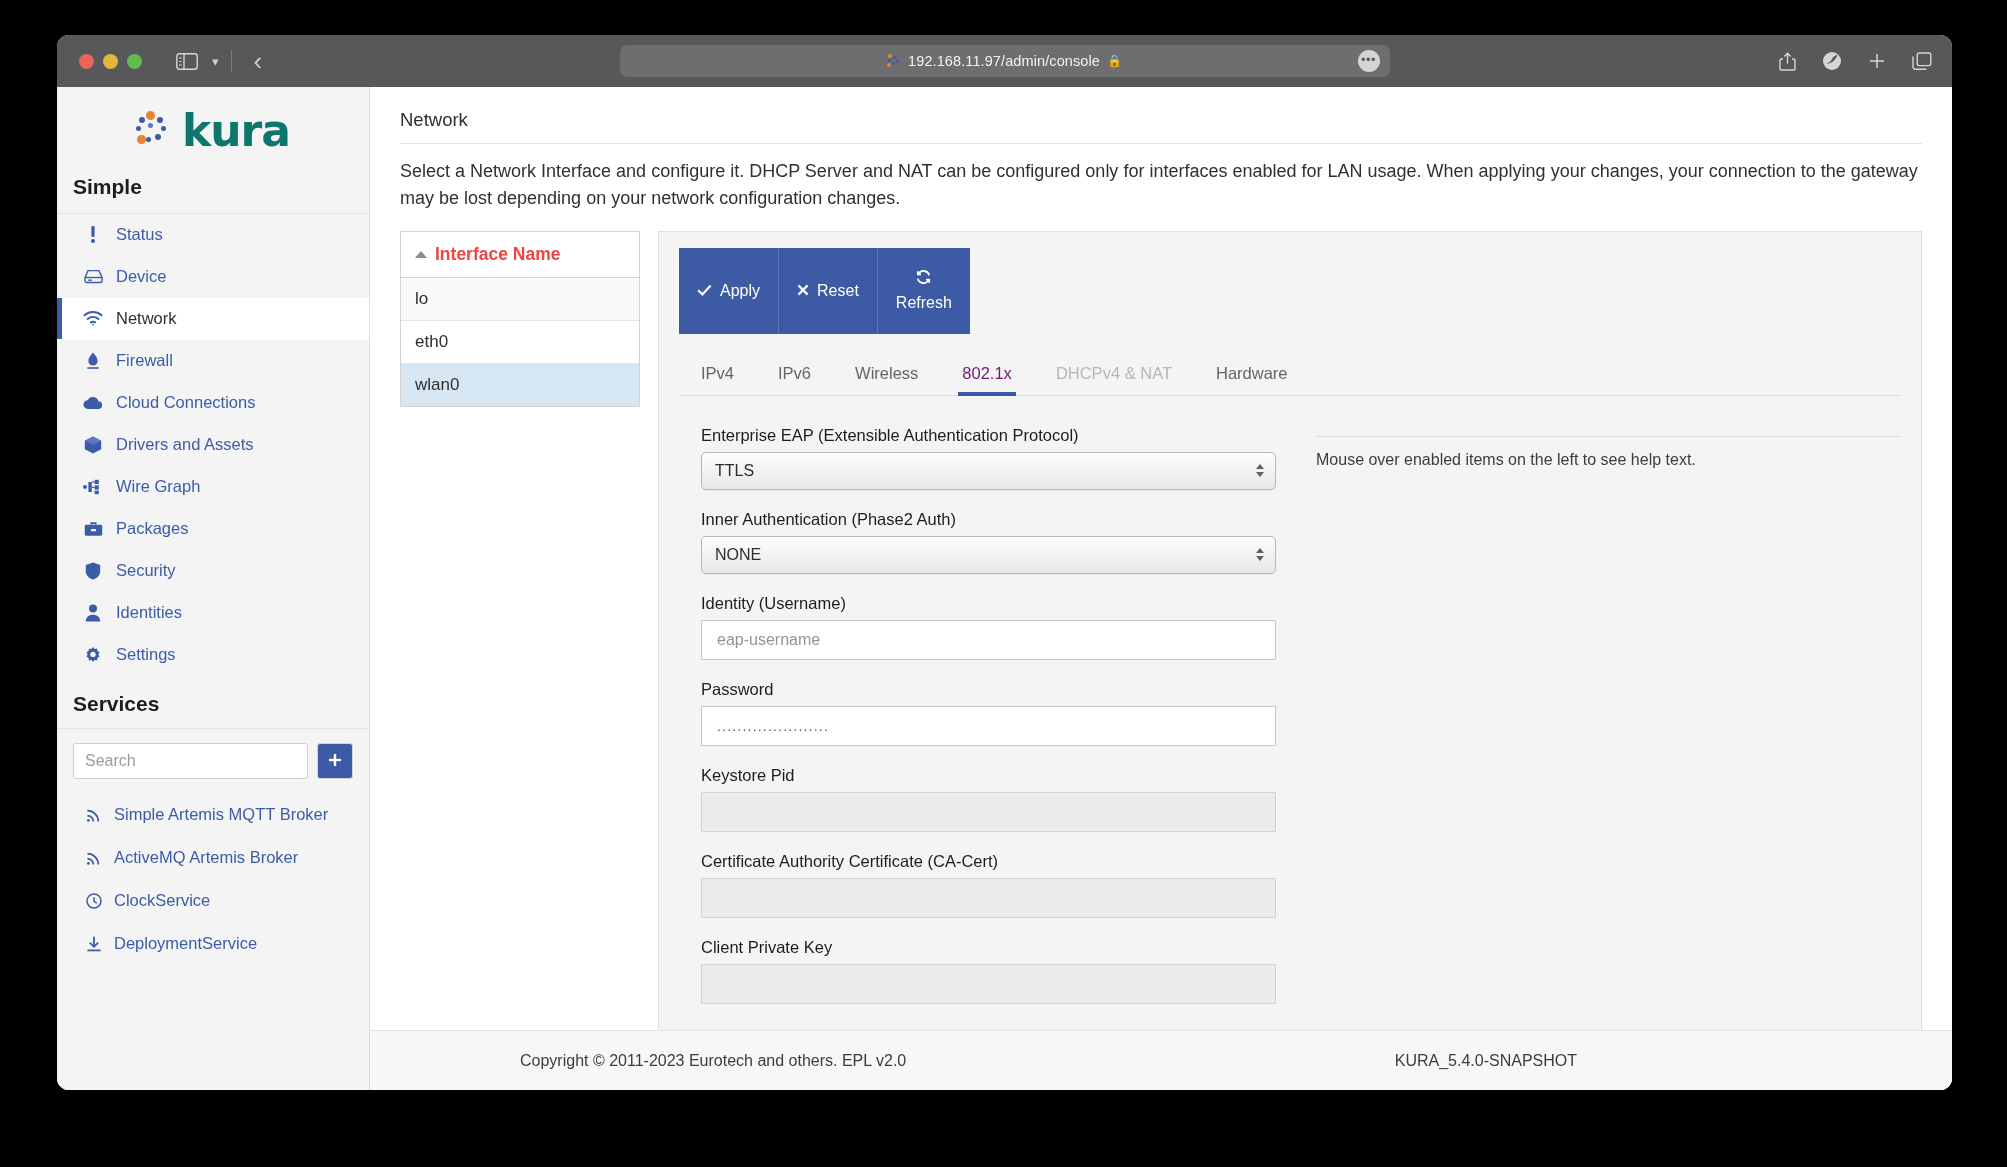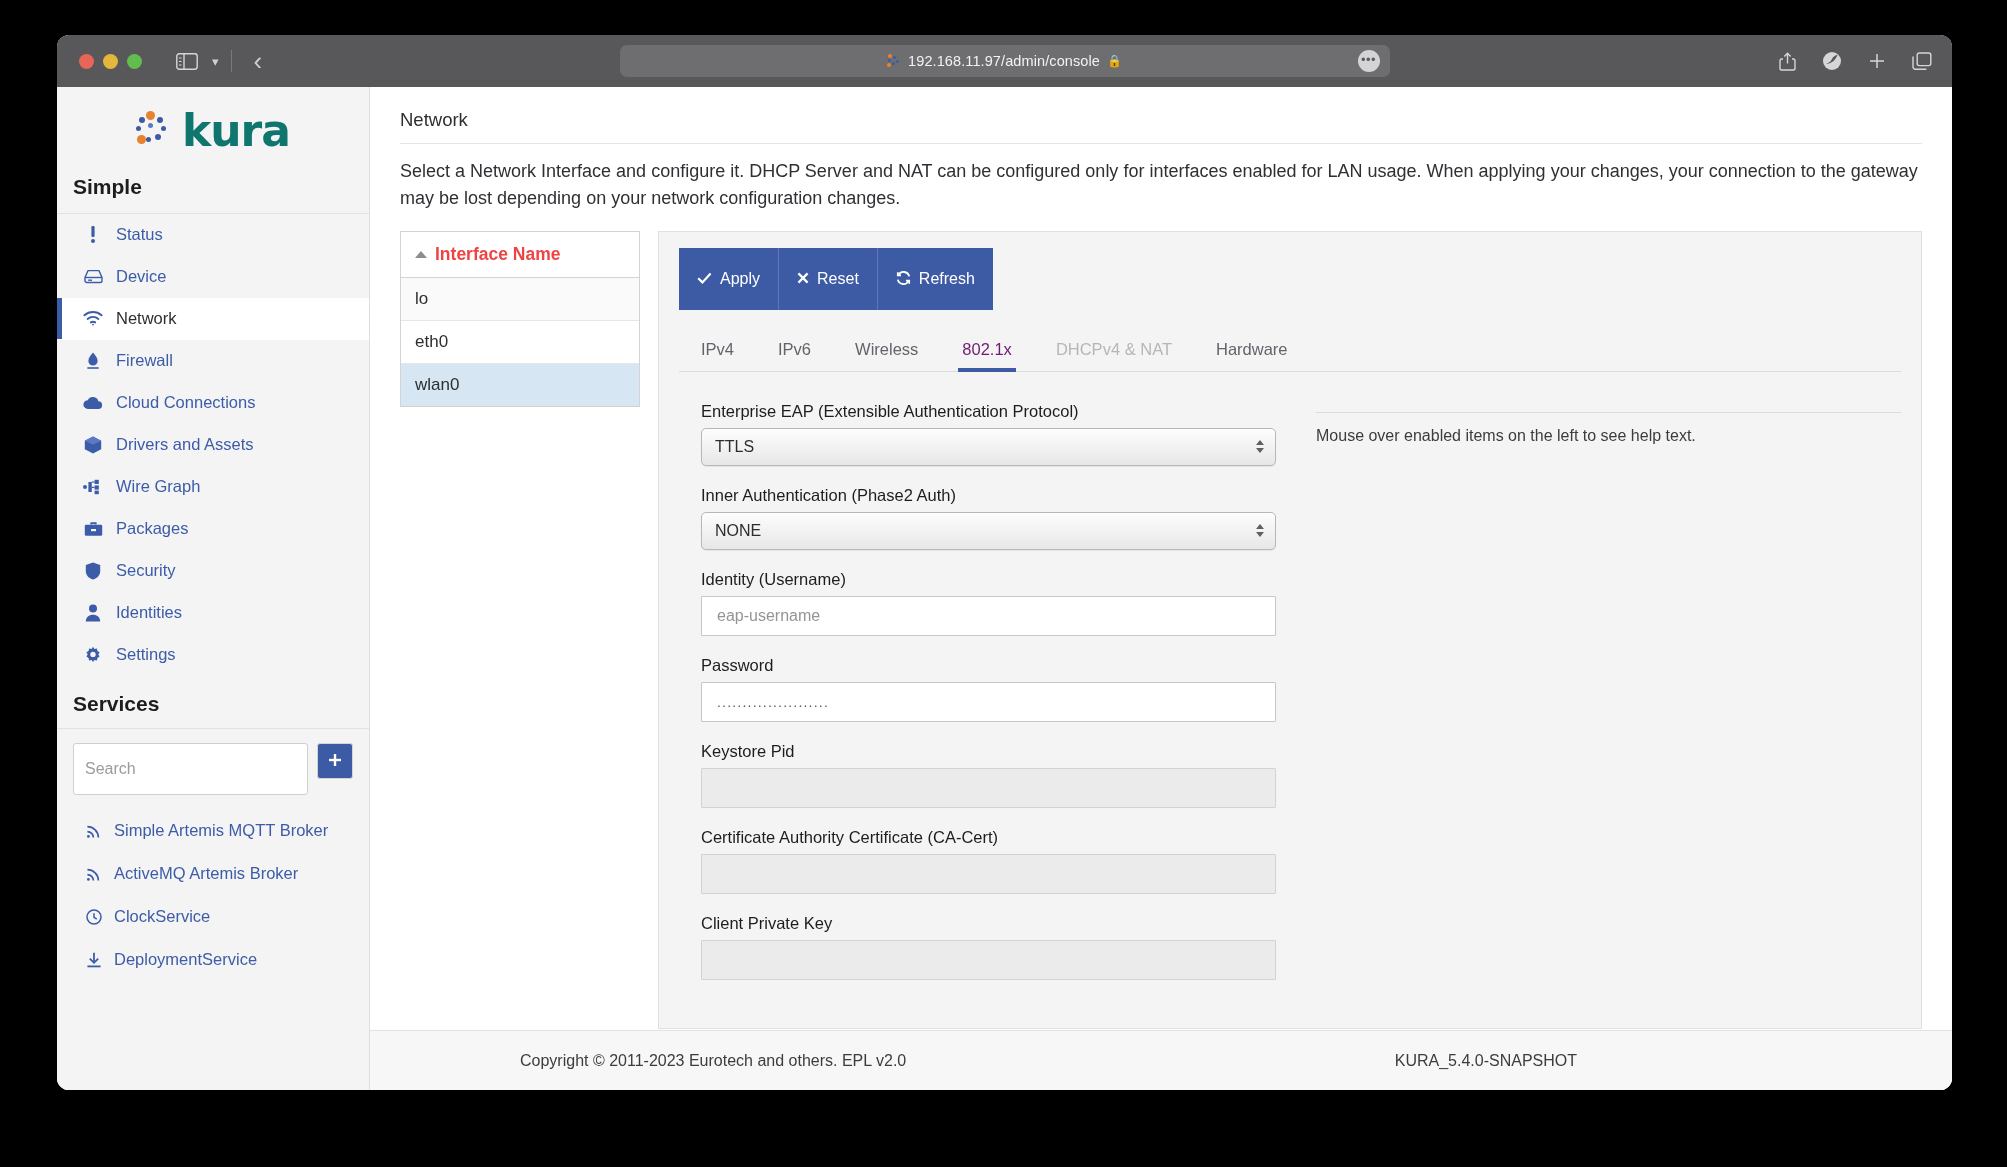--- a/index.html
+++ b/index.html
@@ -161,21 +161,21 @@
   }
   .search-row {
     display: flex;
     gap: 9px;
     padding: 0 16px 14px 16px;
     border-top: 1px solid #e2e2e3;
     padding-top: 14px;
   }
   .search-input {
     flex: 1;
-    height: 52px;
+    height: 36px;
     border: 1px solid #cfcfd1;
     border-radius: 3px;
     background: #fff;
     padding: 16px 11px;
     font-size: 16px;
     font-family: "Liberation Sans", sans-serif;
     color: #333;
   }
   .search-input::placeholder { color: #9b9b9d; }
   .add-btn {
@@ -283,21 +283,21 @@
     border: none;
     border-right: 1px solid #5d77b8;
     padding: 22px 18px;
     font-size: 16px;
     font-family: "Liberation Sans", sans-serif;
     display: flex;
     align-items: center;
     gap: 8px;
     cursor: pointer;
   }
-  .btn:last-child { border-right: none; }
+  .btn:last-child { border-right: none; flex-direction: column; }
   .btn .bico { font-size: 15px; line-height: 1; }
 
   .tabs {
     display: flex;
     gap: 0;
     border-bottom: 1px solid #dcdcdd;
     margin-bottom: 30px;
   }
   .tab {
     padding: 10px 22px 12px 22px;

